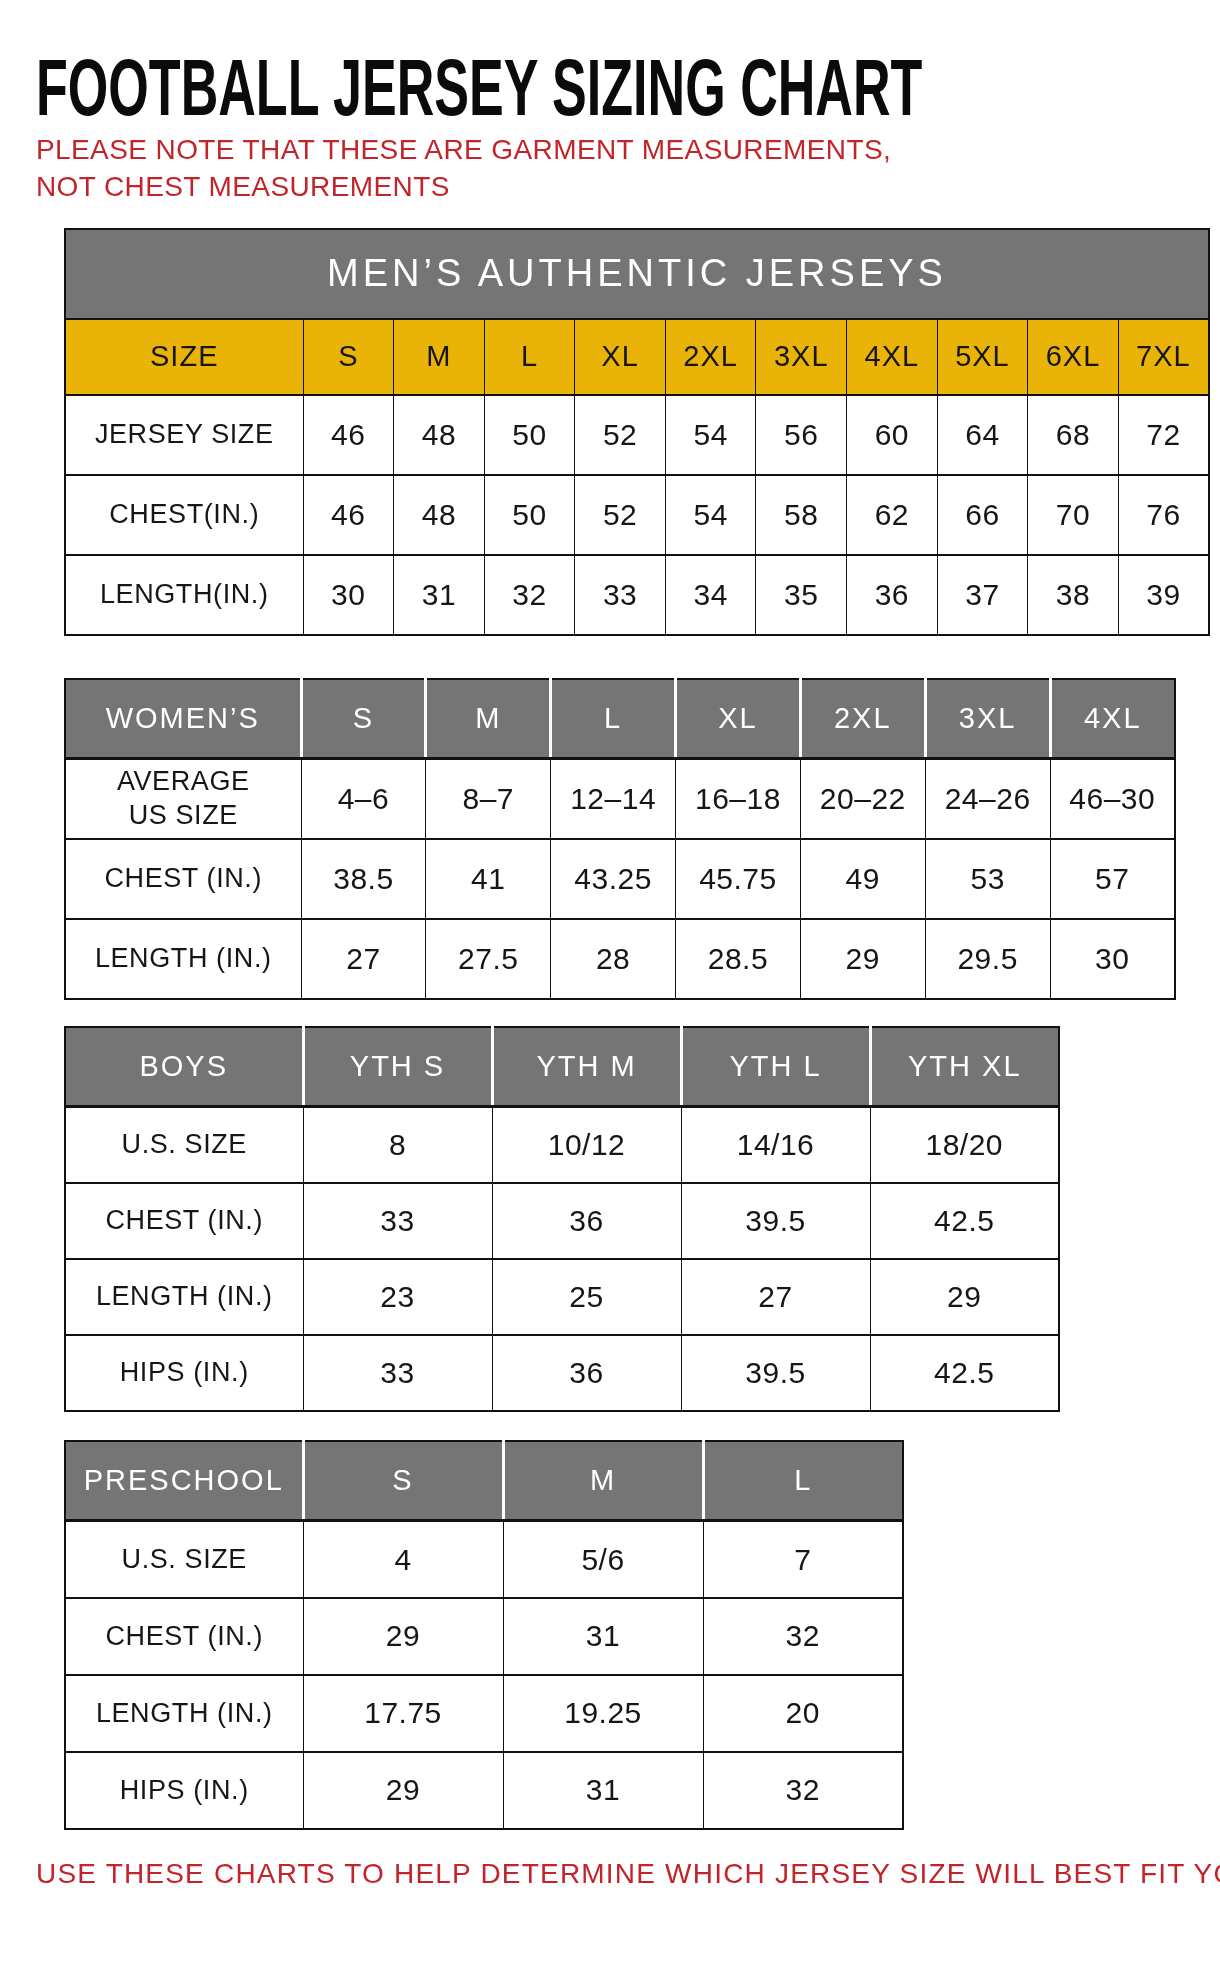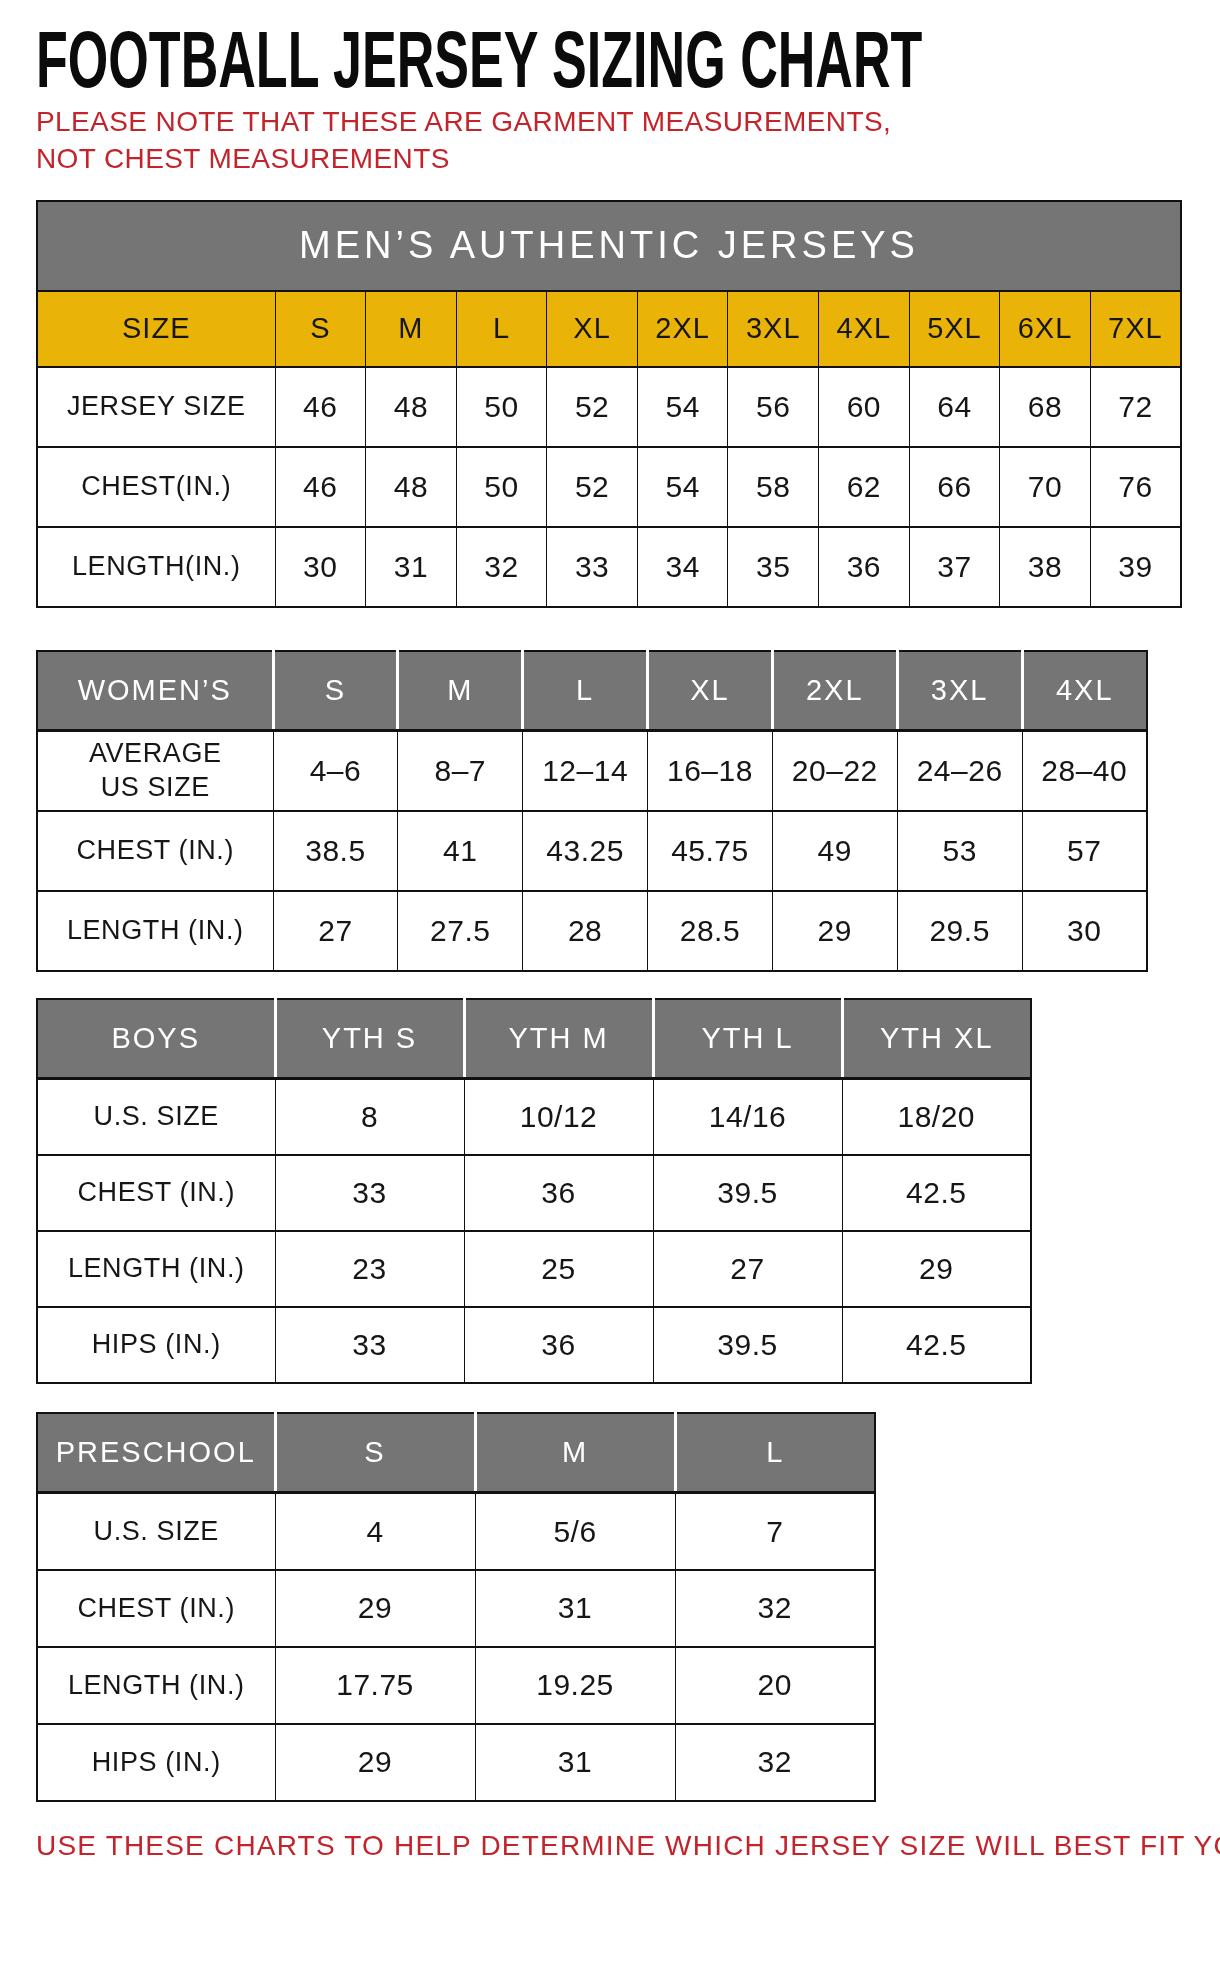--- a/index.html
+++ b/index.html
@@ -6,21 +6,21 @@
   html, body { margin: 0; padding: 0; background: #ffffff; }
   body {
     width: 1220px;
     min-height: 1974px;
     font-family: "Liberation Sans", "DejaVu Sans", sans-serif;
     color: #161616;
     padding: 20px 28px 26px 36px;
   }
 
   
-  .title-wrap { height: 84px; }
+  .title-wrap { height: 84px; margin-top: 28px; }
   .title {
     margin: 0;
     display: inline-block;
     font-size: 62px;
     font-weight: 700;
     line-height: 1.0;
     white-space: nowrap;
     color: #0b0b0b;
     letter-spacing: 0px;
     transform: scale(0.84, 1.28);
@@ -36,21 +36,21 @@
   }
   .footer-note {
     color: var(--red, #C3242B);
     font-size: 28px;
     letter-spacing: 1.2px;
     margin-top: 24px;
     white-space: nowrap;
   }
 
   
-  .table-wrap { margin-bottom: 28px; }
+  .table-wrap { margin-bottom: 28px; margin-left: 28px; }
   .wrap-mens { margin-bottom: 42px; }
   .wrap-womens { margin-bottom: 26px; }
 
   table.sizing {
     border-collapse: collapse;
     table-layout: fixed;
     border: 2px solid #111;
   }
   .t-mens { width: 1146px; }
   .t-womens { width: 1112px; }
@@ -236,21 +236,21 @@
         <tbody>
           <tr>
             <td class="rlabel">AVERAGE
 US SIZE</td>
             <td class="val">4–6</td>
             <td class="val">8–7</td>
             <td class="val">12–14</td>
             <td class="val">16–18</td>
             <td class="val">20–22</td>
             <td class="val">24–26</td>
-            <td class="val">28–40</td>
+            <td class="val">46–30</td>
           </tr>
           <tr>
             <td class="rlabel">CHEST (IN.)</td>
             <td class="val">38.5</td>
             <td class="val">41</td>
             <td class="val">43.25</td>
             <td class="val">45.75</td>
             <td class="val">49</td>
             <td class="val">53</td>
             <td class="val">57</td>

